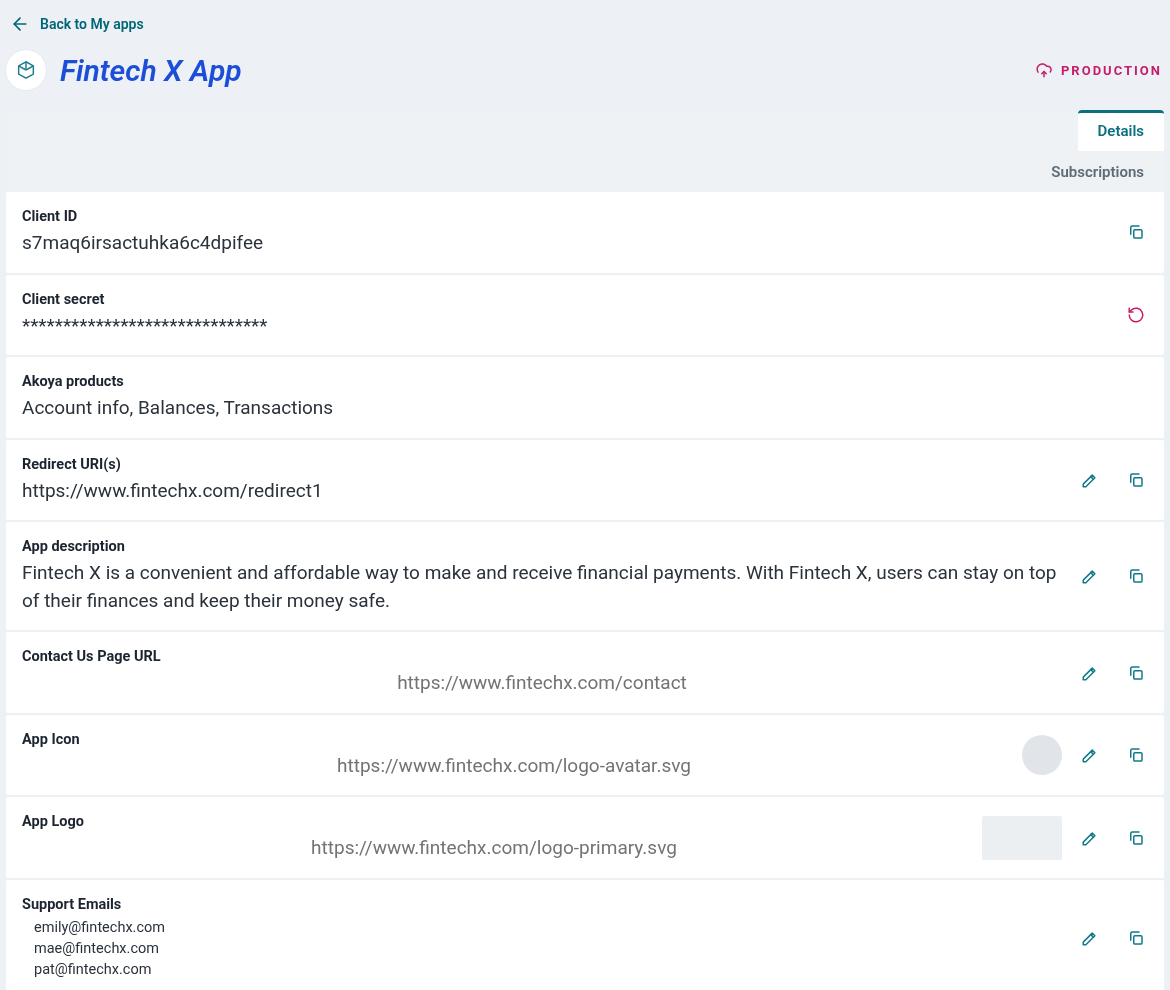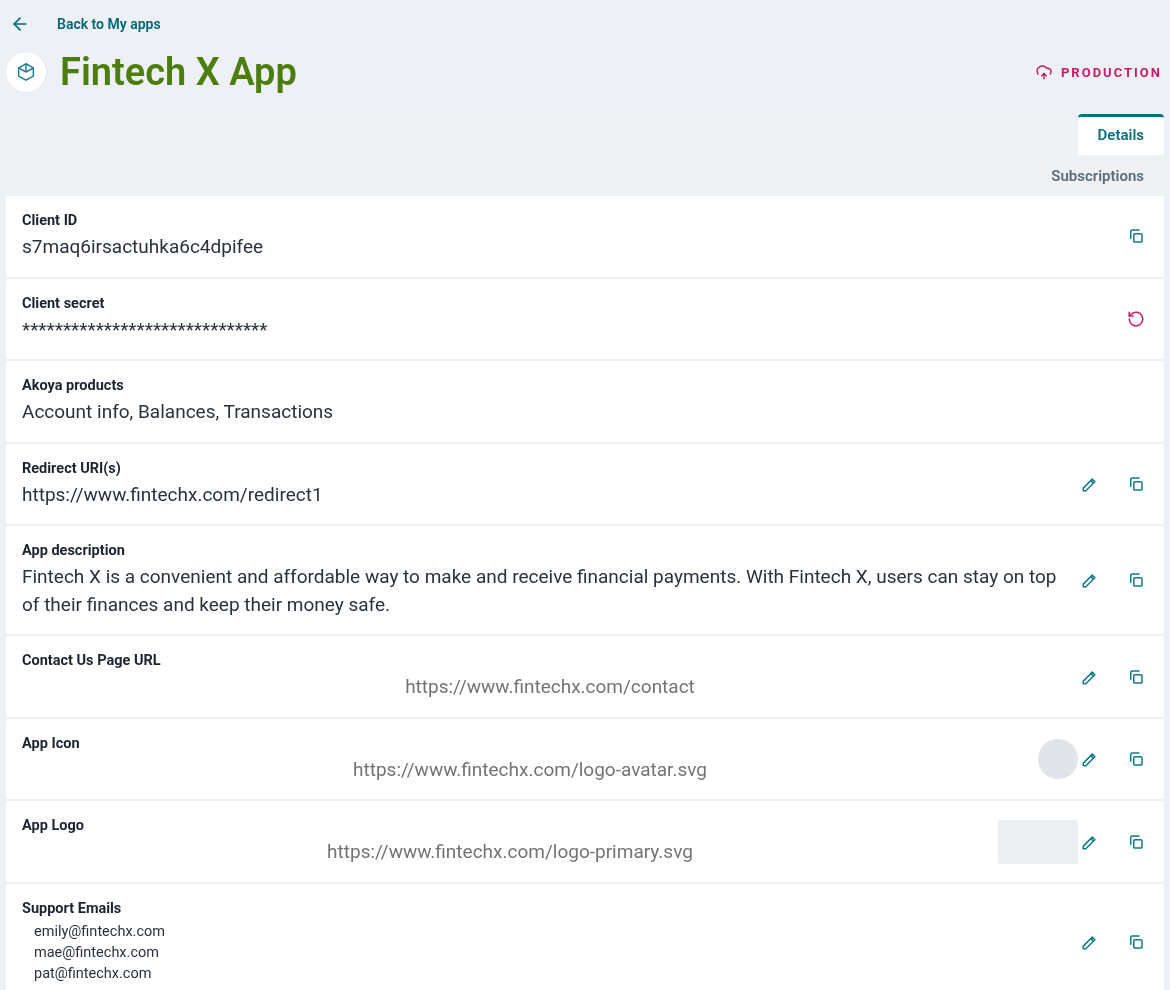--- a/index.html
+++ b/index.html
@@ -13,21 +13,21 @@
       color: #1a1a1a;
       width: 1170px;
       min-height: 990px;
     }
     .page {
       padding: 6px 6px 10px 6px;
     }
     .back-link {
       display: inline-flex;
       align-items: center;
-      gap: 27px;
+      gap: 10px;
       color: #006576;
       font-weight: 600;
       font-size: 14px;
       padding: 8px 4px 6px 4px;
       cursor: pointer;
     }
     .back-link svg {
       width: 20px;
       height: 20px;
     }
@@ -46,24 +46,25 @@
       justify-content: center;
       margin-right: 14px;
       box-shadow: 0 0 0 1px rgba(0,0,0,0.03);
     }
     .app-icon-wrap svg {
       width: 22px;
       height: 22px;
       color: #1E7E8E;
     }
     .app-title {
-      font-size: 38px;
+      font-size: 30px;
       font-weight: 600;
-      color: #4d7c0f;
+      color: #1d4ed8;
       flex: 1;
+      font-style: italic;
     }
     .env-badge {
       display: inline-flex;
       align-items: center;
       gap: 8px;
       color: #C61C6A;
       font-weight: 700;
       font-size: 13px;
       letter-spacing: 2px;
       margin-right: 2px;
@@ -97,20 +98,21 @@
       border-top: 3px solid #0a6f7f;
       padding-top: 9px;
     }
     .card {
       background: #fff;
       border-radius: 2px;
       margin-bottom: 2px;
       padding: 16px 16px;
       display: flex;
       align-items: center;
+      gap: 16px;
     }
     .card .content {
       flex: 1;
       min-width: 0;
     }
     .field-label {
       font-size: 14.5px;
       font-weight: 700;
       color: #1c2430;
       margin-bottom: 4px;

